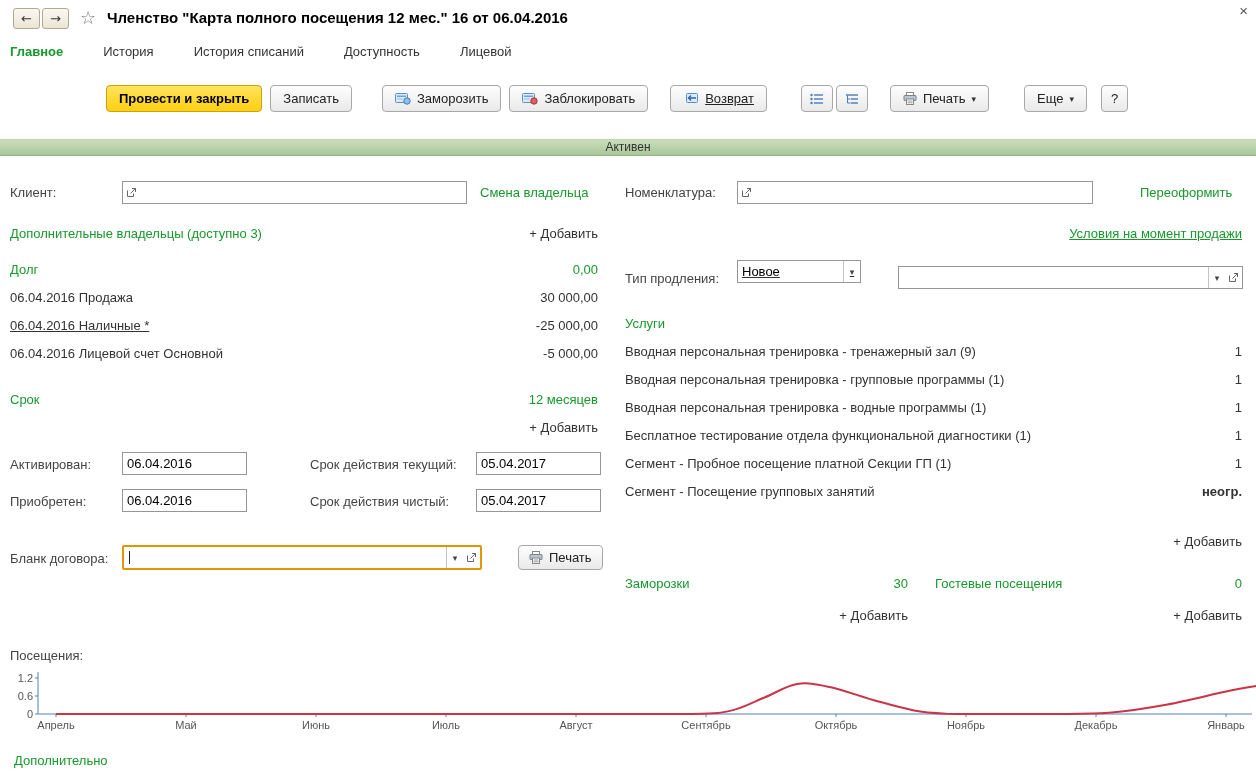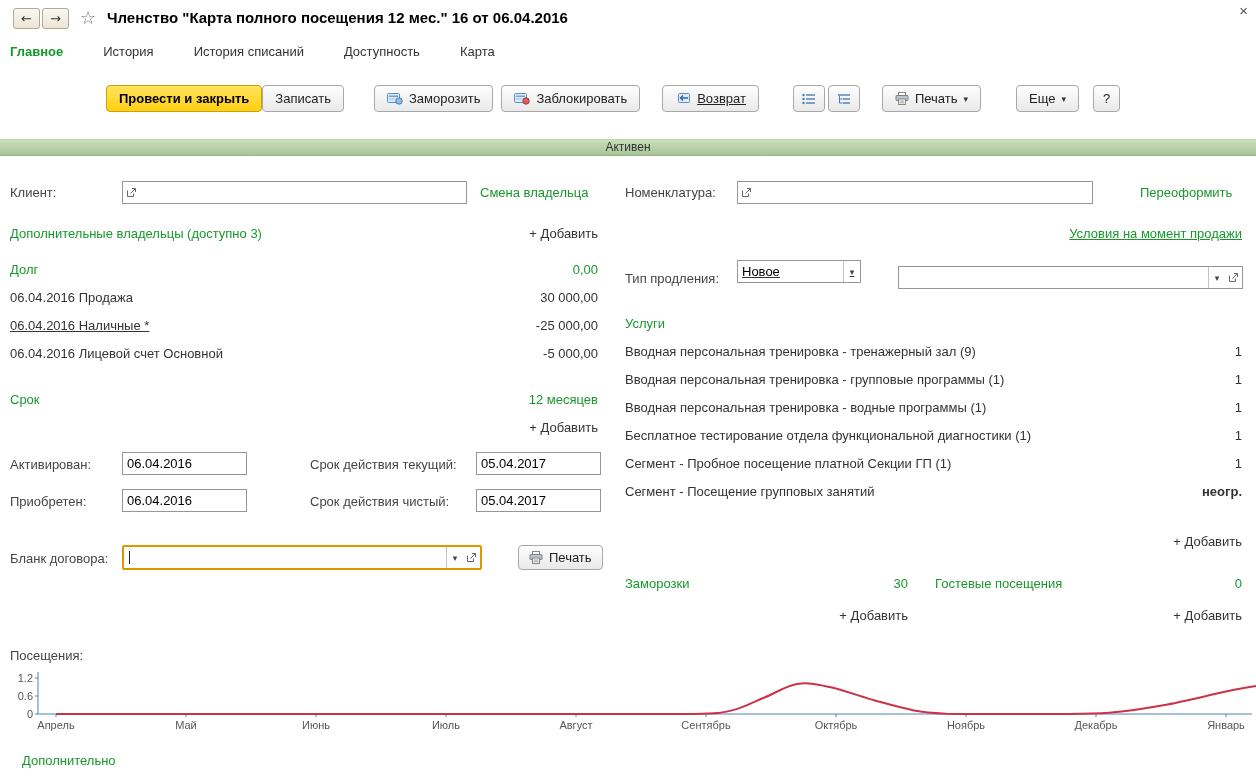--- a/index.html
+++ b/index.html
@@ -58,28 +58,28 @@
   <span class="star">☆</span>
   <span class="wtitle">Членство "Карта полного посещения 12 мес." 16 от 06.04.2016</span>
   <span class="closex">×</span>
 </div>
 
 <div class="tabs">
   <span class="tab active">Главное</span>
   <span class="tab">История</span>
   <span class="tab">История списаний</span>
   <span class="tab">Доступность</span>
-  <span class="tab">Карта</span>
+  <span class="tab">Лицевой</span>
 </div>
 
 <div class="toolbar">
   <button class="btn primary">
     <span>Провести и закрыть</span>
   </button>
-  <button class="btn" style="margin-left:0;">
+  <button class="btn" style="margin-left:8px;">
     <span>Записать</span>
   </button>
   <button class="btn" style="margin-left:30px;">
     <span class="icon">
       <svg width="16" height="13" viewBox="0 0 16 13">
           <rect x="0.5" y="1.5" width="12" height="9" rx="1" fill="#dceafc" stroke="#5a8fc4"></rect>
           <rect x="2" y="3.5" width="9" height="1.5" fill="#6ba3d8"></rect>
           <rect x="2" y="6.5" width="6" height="1" fill="#9bbede"></rect>
           <circle cx="12" cy="9" r="3.2" fill="#8fc0ec" stroke="#4679ad"></circle>
         </svg>
@@ -308,13 +308,13 @@
     <text x="836" y="67" text-anchor="middle">Октябрь</text>
     <line x1="966" y1="52" x2="966" y2="55" stroke="#4f81bd"></line>
     <text x="966" y="67" text-anchor="middle">Ноябрь</text>
     <line x1="1096" y1="52" x2="1096" y2="55" stroke="#4f81bd"></line>
     <text x="1096" y="67" text-anchor="middle">Декабрь</text>
     <line x1="1226" y1="52" x2="1226" y2="55" stroke="#4f81bd"></line>
     <text x="1226" y="67" text-anchor="middle">Январь</text>
     <path d="M56,52C73.33333333333333,52 125.33333333333334,52 160,52C194.66666666666666,52 229.33333333333334,52 264,52C298.6666666666667,52 333.3333333333333,52 368,52C402.6666666666667,52 437.3333333333333,52 472,52C506.6666666666667,52 539.1666666666666,52 576,52C612.8333333333334,52 667,52 693,52C719,51.4 720.0833333333334,51.15 732,48.4C743.9166666666666,45.65 753.6666666666666,39.9 764.5,35.5C775.3333333333334,31.1 786.1666666666666,23.75 797,22C807.8333333333334,20.25 816.5,22.25 829.5,25C842.5,27.75 860.9166666666666,34.6 875,38.5C889.0833333333334,42.4 902.0833333333334,46.199999999999996 914,48.4C925.9166666666666,50.6 935.6666666666666,51.1 946.5,51.7C957.3333333333334,52 960.5833333333334,51.95 979,52C997.4166666666666,52 1035.3333333333333,52 1057,52C1078.6666666666667,51.8 1090.5833333333333,52 1109,50.8C1127.4166666666667,49.199999999999996 1148,45.949999999999996 1167.5,42.4C1187,38.85 1210.8333333333333,32.65 1226,29.5C1241.1666666666667,26.35 1253.0833333333333,24.5 1258.5,23.5" fill="none" stroke="#cc3347" stroke-width="2"></path>
   </svg>
 
-<span class="glink" style="left:22px;top:753px;">Дополнительно</span>
+<span class="glink" style="left:14px;top:753px;">Дополнительно</span>
 
 </body></html>

